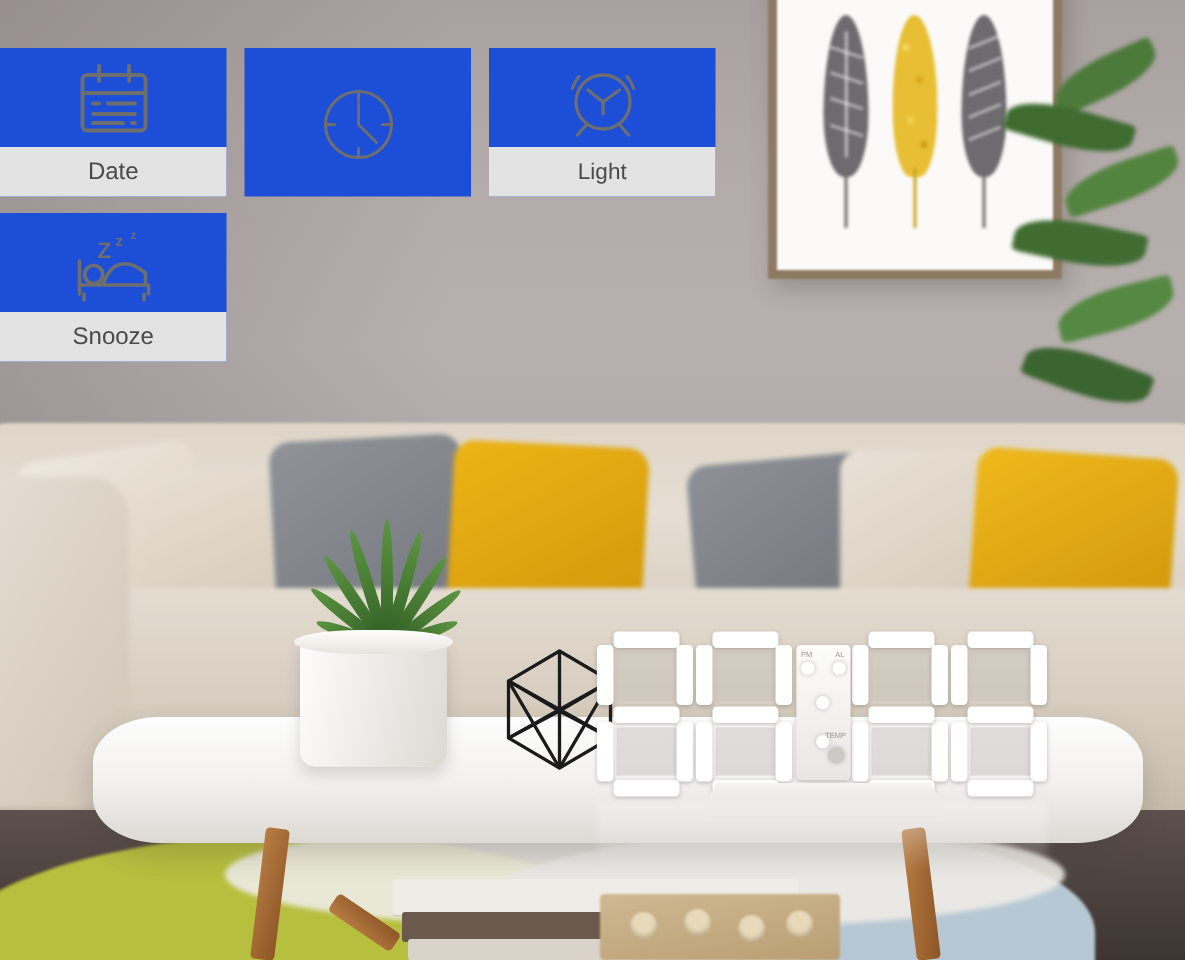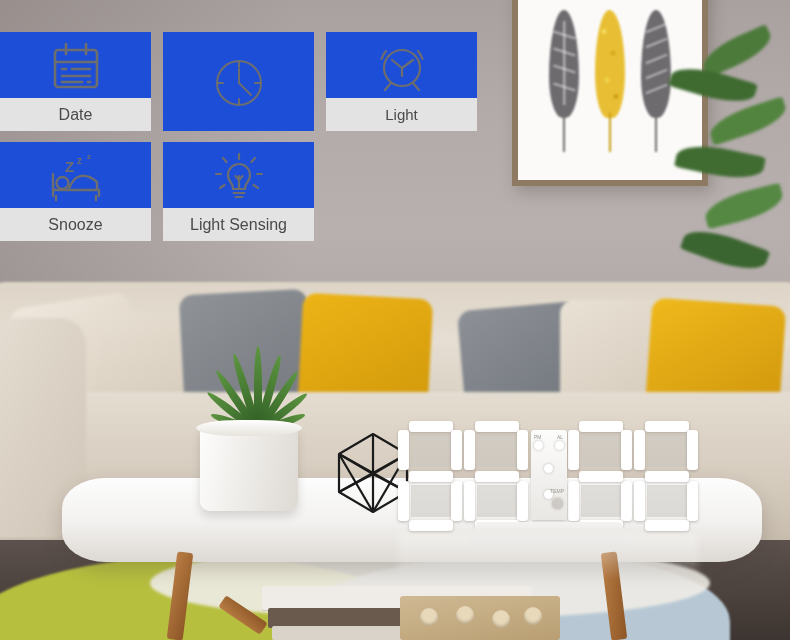--- a/index.html
+++ b/index.html
@@ -443,36 +443,14 @@
         <g fill="#6e6e6e" font-family="Liberation Sans, sans-serif" font-weight="bold">
           <text x="18" y="22" font-size="15">Z</text>
           <text x="30" y="14" font-size="10">z</text>
           <text x="40" y="9" font-size="8">z</text>
         </g>
       </svg>
     </div>
     <div class="card-label">Snooze</div>
   </div>
 
-  <div class="card">
-    <div class="card-icon">
-      <svg width="54" height="54" viewBox="0 0 54 54" aria-hidden="true">
-        <g fill="none" stroke="#6e6e6e" stroke-width="2.2" stroke-linecap="round">
-          <path d="M18.5 32 A11 11 0 1 1 35.5 32 C33.5 34.5 33 36 33 39 H21 C21 36 20.5 34.5 18.5 32 Z"></path>
-          <line x1="21.5" y1="43" x2="32.5" y2="43"></line>
-          <line x1="23.5" y1="47" x2="30.5" y2="47"></line>
-          <line x1="27" y1="38" x2="27" y2="26"></line>
-          <path d="M27 30 L23.5 26"></path>
-          <path d="M27 30 L30.5 26"></path>
-          <line x1="27" y1="4" x2="27" y2="9"></line>
-          <line x1="4" y1="24" x2="9" y2="24"></line>
-          <line x1="45" y1="24" x2="50" y2="24"></line>
-          <line x1="11" y1="8" x2="14.5" y2="12"></line>
-          <line x1="43" y1="8" x2="39.5" y2="12"></line>
-          <line x1="8" y1="38" x2="12.5" y2="35"></line>
-          <line x1="46" y1="38" x2="41.5" y2="35"></line>
-        </g>
-      </svg>
-    </div>
-    <div class="card-label">Light Sensing</div>
-  </div>
 
 </div>
 
 </body></html>

